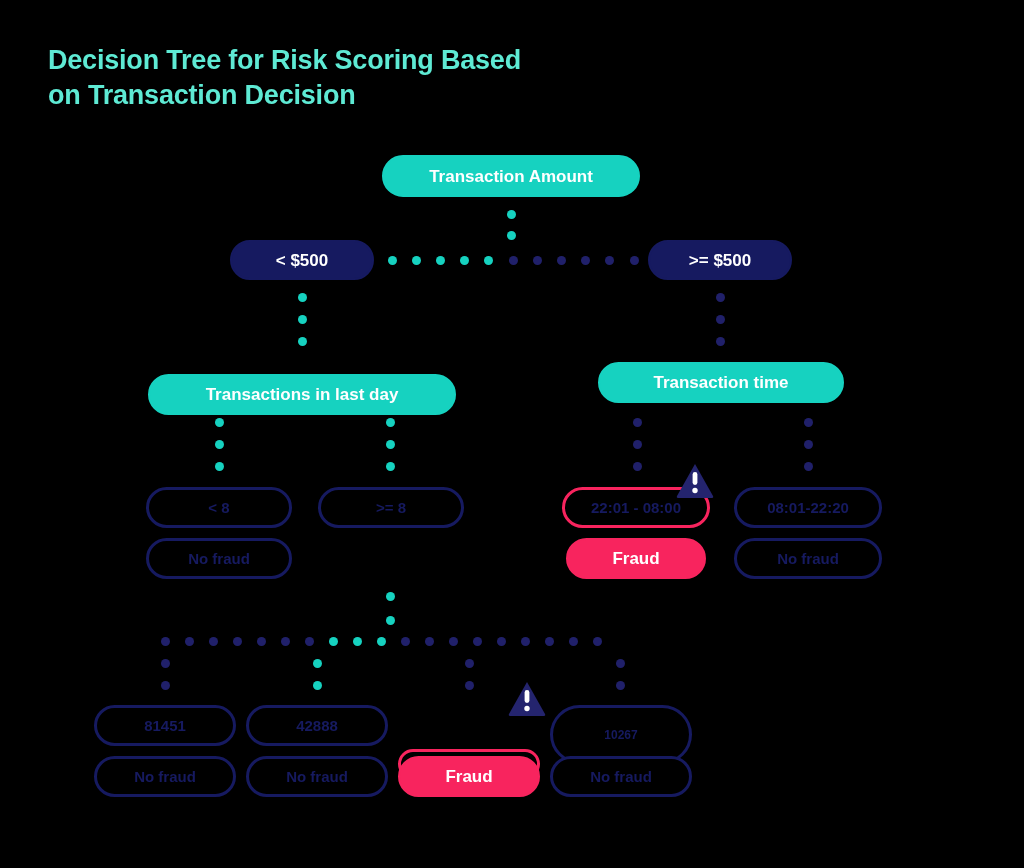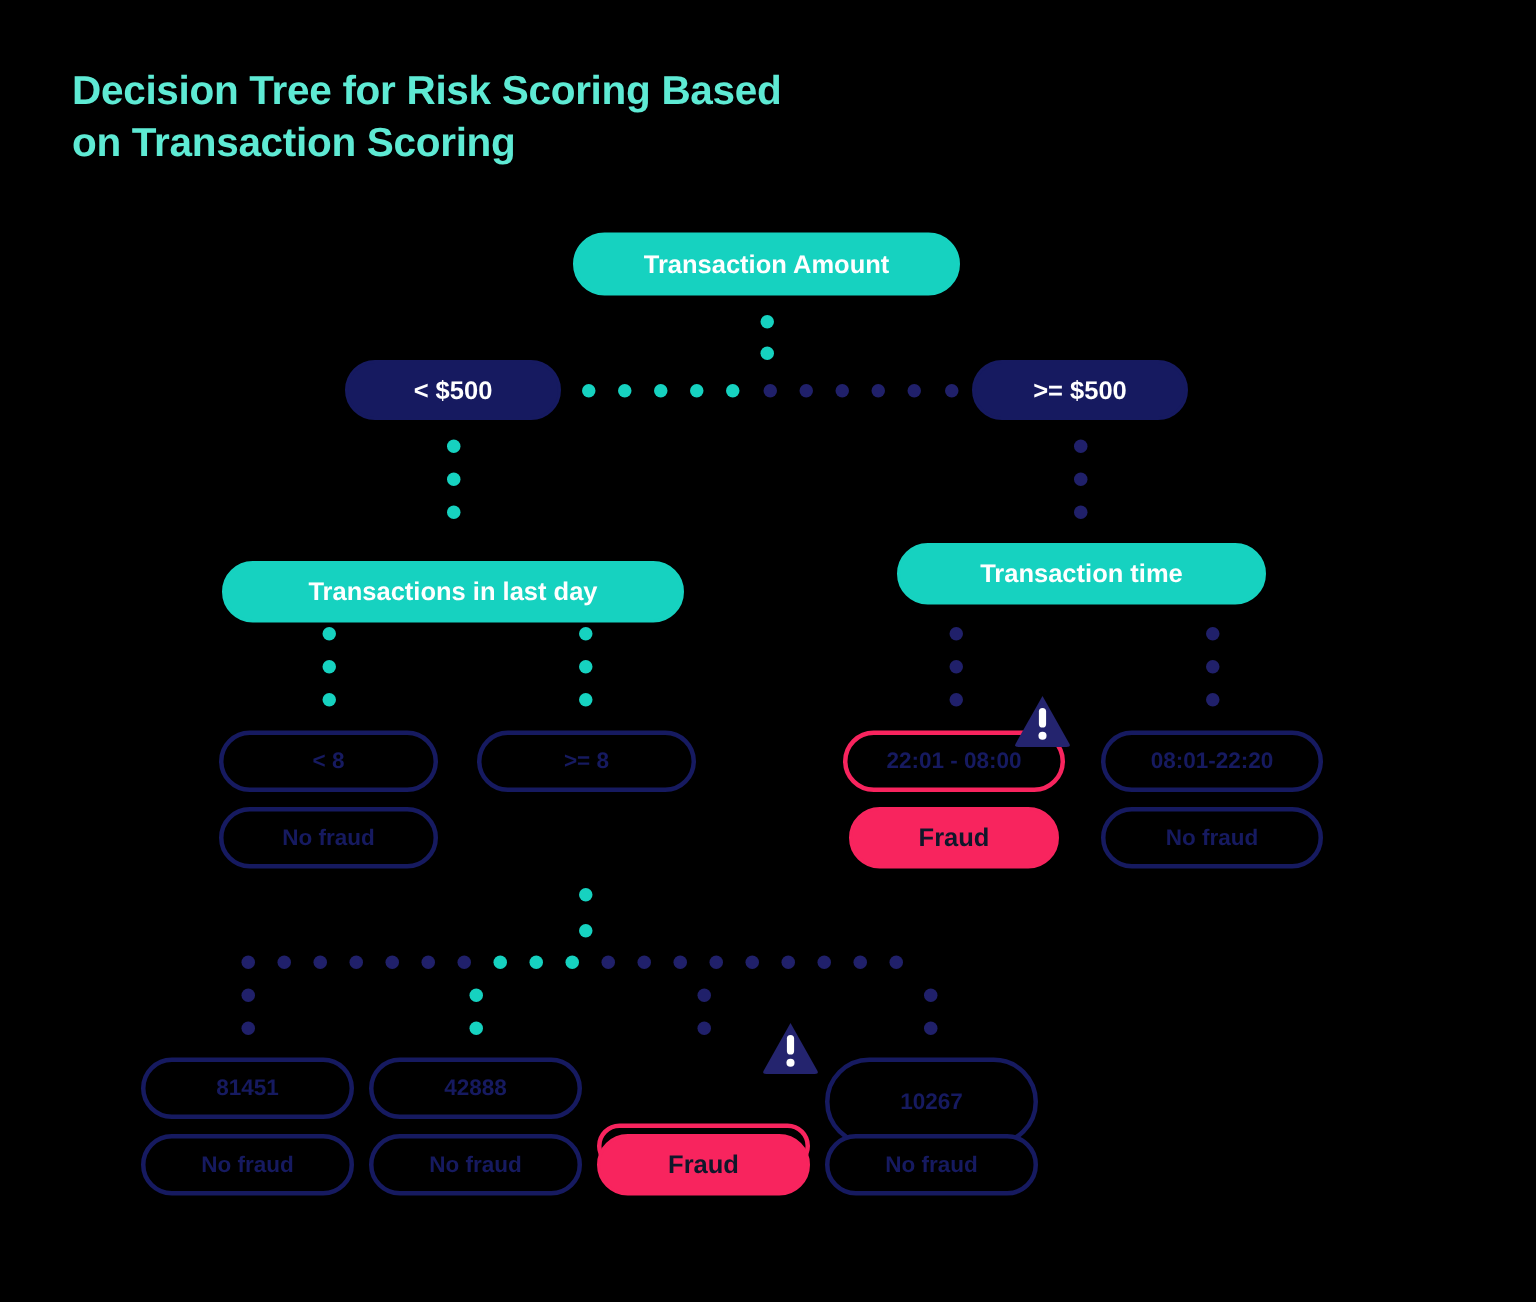--- a/index.html
+++ b/index.html
@@ -59,21 +59,21 @@
   }
   
   .n-navy {
     background: #161a60;
     color: #ffffff;
     border: 2px solid #161a60;
   }
   
   .n-pink {
     background: #f8245e;
-    color: #0f172a;
+    color: #ffffff;
     border: 2px solid #f8245e;
   }
   
   .n-outline {
     background: #000000;
     color: #161a60;
     border: 3px solid #161a60;
   }
   
   .n-outline-pink {
@@ -98,21 +98,21 @@
   }
   .alert-icon svg { display: block; width: 100%; height: 100%; }
 </style>
 </head>
 <body>
 
 <div id="canvas">
 
   <div class="title">
     <span class="line">Decision Tree for Risk Scoring Based</span>
-    <span class="line">on Transaction Scoring</span>
+    <span class="line">on Transaction Decision</span>
   </div>
 
   <div id="dots">
       <div class="dot dot-teal" style="left: 506.5px; top: 209.5px; width: 9px; height: 9px;"></div>
       <div class="dot dot-teal" style="left: 506.5px; top: 230.5px; width: 9px; height: 9px;"></div>
       <div class="dot dot-teal" style="left: 387.5px; top: 255.5px; width: 9px; height: 9px;"></div>
       <div class="dot dot-teal" style="left: 411.7px; top: 255.5px; width: 9px; height: 9px;"></div>
       <div class="dot dot-teal" style="left: 435.9px; top: 255.5px; width: 9px; height: 9px;"></div>
       <div class="dot dot-teal" style="left: 460.1px; top: 255.5px; width: 9px; height: 9px;"></div>
       <div class="dot dot-teal" style="left: 484.3px; top: 255.5px; width: 9px; height: 9px;"></div>
@@ -241,21 +241,21 @@
   </div>
 
   <div class="alert-icon" style="left:508px; top:681px;">
     <svg viewBox="0 0 38 36" xmlns="http://www.w3.org/2000/svg">
       <path d="M19 1 L37 33 Q38 35 35 35 L3 35 Q0 35 1 33 Z" fill="#24246e"></path>
       <rect x="16.6" y="9" width="4.8" height="13" rx="2.4" fill="#ffffff"></rect>
       <circle cx="19" cy="27.5" r="2.7" fill="#ffffff"></circle>
     </svg>
   </div>
 
-  <div class="node n-outline" style="left:550px; top:705px; width:142px; height:59px; font-size:15px;">
+  <div class="node n-outline" style="left:550px; top:705px; width:142px; height:59px; font-size:12px;">
     <span>10267</span>
   </div>
 
   <div class="node n-outline" style="left:94px; top:756px; width:142px; height:41px; font-size:15px;">
     <span>No fraud</span>
   </div>
 
   <div class="node n-outline" style="left:246px; top:756px; width:142px; height:41px; font-size:15px;">
     <span>No fraud</span>
   </div>

